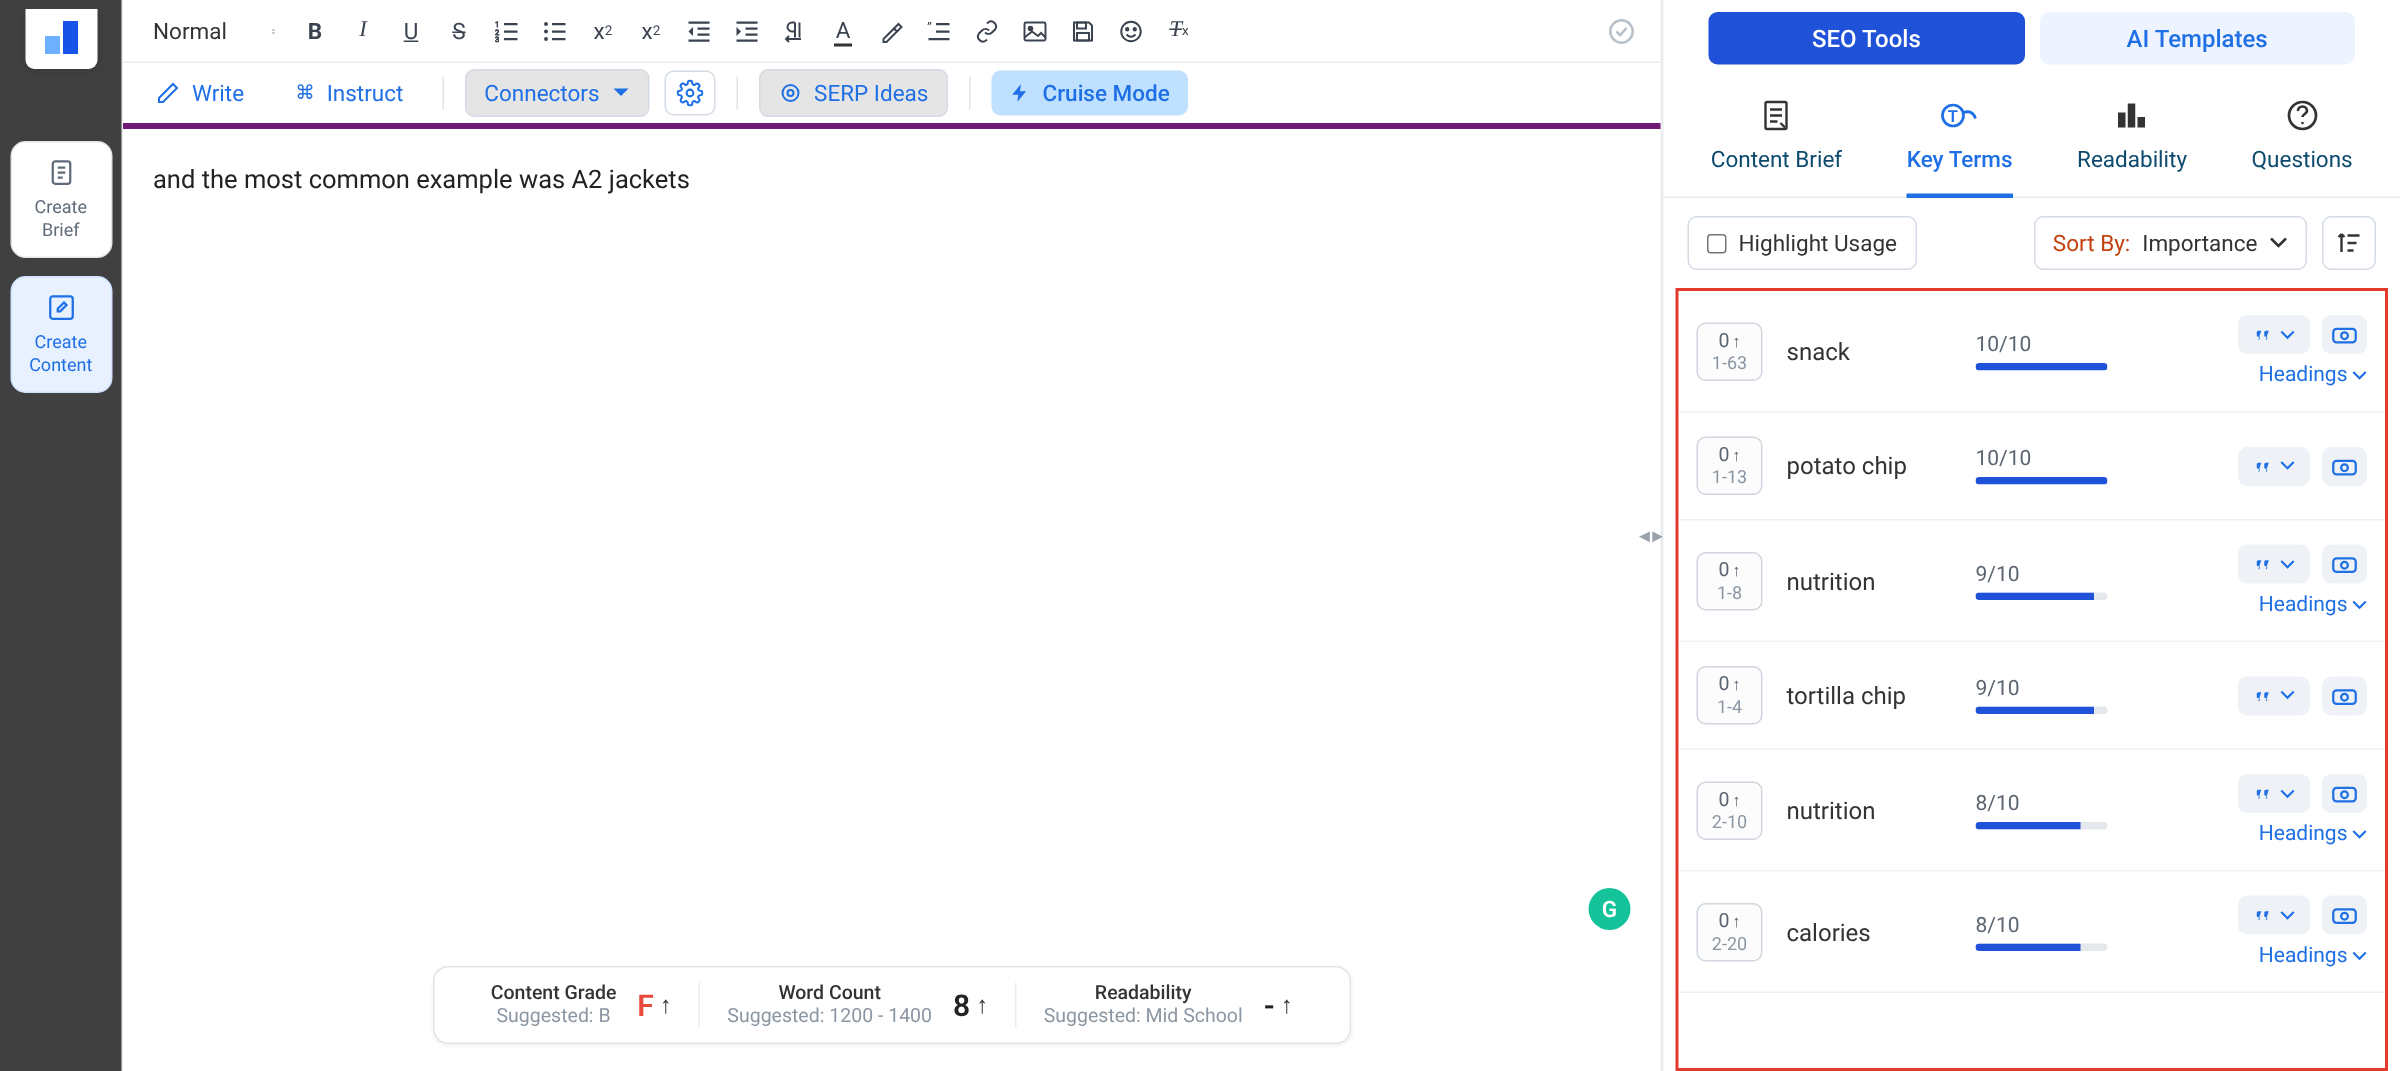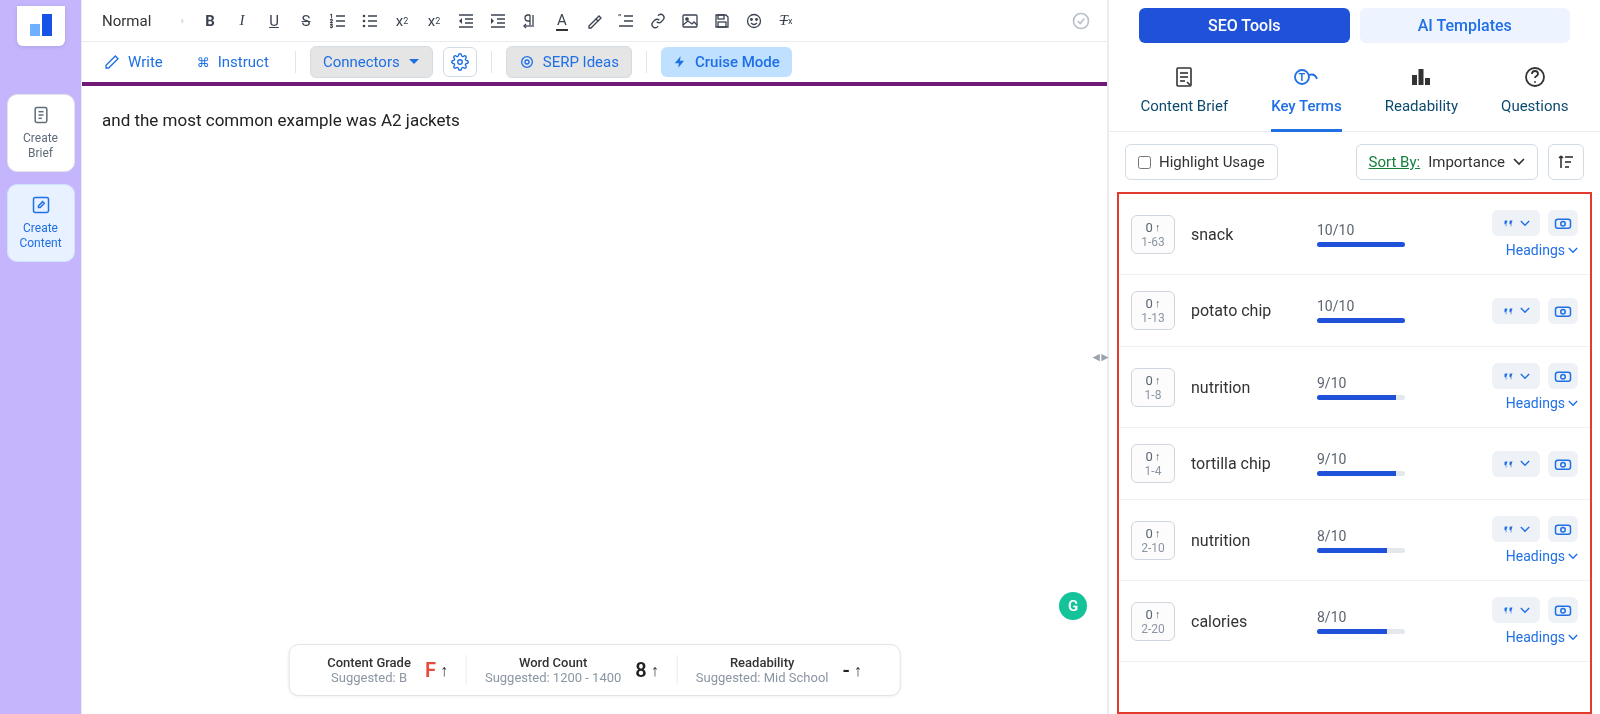--- a/index.html
+++ b/index.html
@@ -17,21 +17,21 @@
 
   
   .left-rail {
     width: 82px;
     padding: 6px;
     border-right: 1px solid #eaecef;
     display: flex;
     flex-direction: column;
     align-items: center;
     gap: 12px;
-    background: #c4b5fd;
+    background: #404040;
   }
   .logo-box {
     width: 48px; height: 40px;
     border-bottom-left-radius: 6px;
     border-bottom-right-radius: 6px;
     background: #fff;
     box-shadow: 0 1px 4px rgba(0,0,0,0.10);
     display:flex; align-items:flex-end; justify-content:center;
     padding-bottom:10px; gap:2px;
   }
@@ -166,21 +166,21 @@
     display:flex; align-items:center; gap:10px;
     padding:12px 16px;
     border-bottom: 2px solid #e04a3b00;
   }
   .filter-box {
     border:1px solid #d3dbe4; border-radius:6px;
     padding:8px 12px; display:flex; align-items:center; gap:8px;
     font-size:15px; color:#333;
   }
   .sort-box { border:1px solid #d3dbe4; border-radius:6px; padding:8px 12px; display:flex; align-items:center; gap:8px; font-size:15px; color:#333;}
-  .sort-label { color:#15803d;text-decoration:underline; }
+  .sort-label { color:#c2410c; }
   .asc-btn { border:1px solid #d3dbe4; border-radius:6px; width:36px; height:36px; display:flex; align-items:center; justify-content:center; cursor:pointer;}
 
   .terms-list {
     flex:1; overflow:hidden;
     border: 2px solid #e23b2e;
     margin: -2px 8px 0 8px;
   }
   .term-row {
     display:flex; align-items:center;
     padding: 16px 12px;

